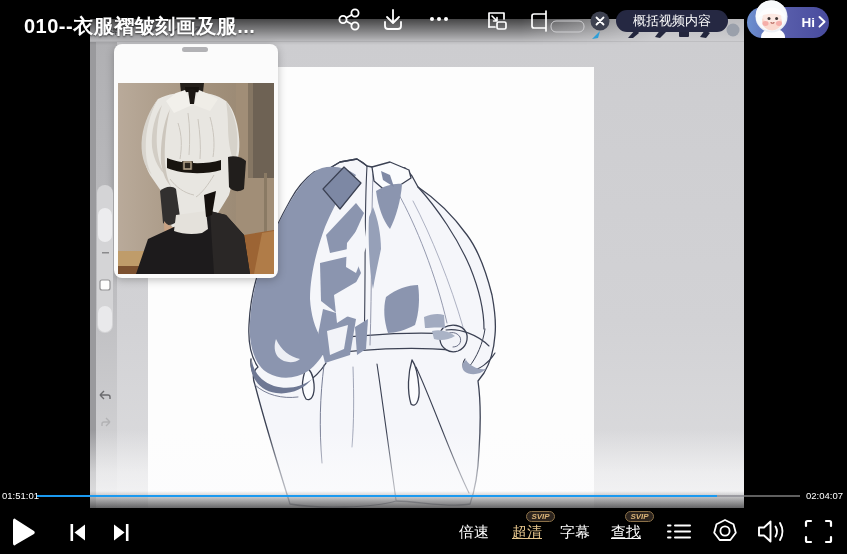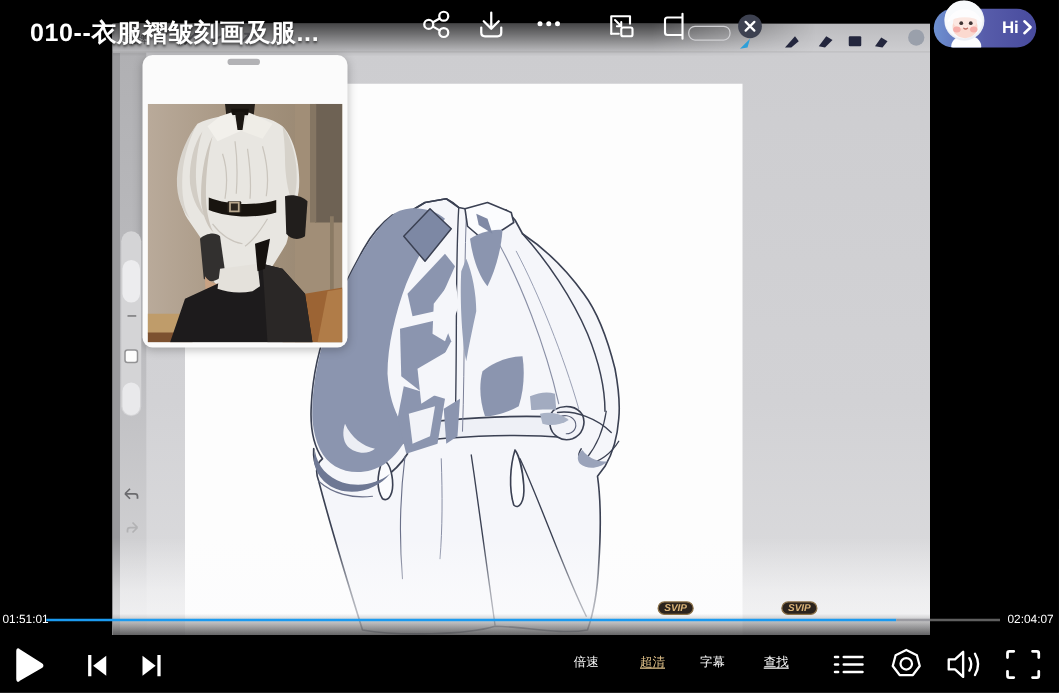--- a/index.html
+++ b/index.html
@@ -20,22 +20,22 @@
   .whitefog{position:absolute;left:0;bottom:0;width:654px;height:78px;background:linear-gradient(rgba(252,252,253,0),rgba(252,252,253,.55) 55%,rgba(252,252,253,.75));pointer-events:none;}
   .botfade{position:absolute;left:0;bottom:0;width:654px;height:17px;background:linear-gradient(rgba(10,10,12,0),rgba(10,10,12,.62));pointer-events:none;}
   .title{position:absolute;left:24px;top:13px;color:#fff;font-size:20px;font-weight:bold;letter-spacing:0.5px;text-shadow:0 1px 2px rgba(0,0,0,.6);}
   .pill{position:absolute;left:616px;top:10px;width:112px;height:22px;background:#252842;border-radius:11px;color:#fff;font-size:13px;line-height:22px;text-align:center;}
   .avatar{position:absolute;left:747px;top:7px;width:82px;height:31px;border-radius:16px;background:linear-gradient(90deg,#6d90d0,#575caa 50%,#484b9d);}
   
   .ptime{position:absolute;color:#fff;font-size:9.5px;top:490px;}
   .pbar{position:absolute;top:494.5px;height:2.5px;}
   
   .controls{position:absolute;left:0;top:508px;width:847px;height:46px;background:#000;}
-  .ctext{position:absolute;top:523px;color:#fff;font-size:10px;}
-  .svip{position:absolute;top:481px;width:29px;height:11px;border-radius:6px;background:#2b231d;border:1px solid #8a7048;color:#d8b277;font-size:8px;font-weight:bold;font-style:italic;text-align:center;line-height:10px;box-sizing:border-box;}
+  .ctext{position:absolute;top:523px;color:#fff;font-size:15px;}
+  .svip{position:absolute;top:511px;width:29px;height:11px;border-radius:6px;background:#2b231d;border:1px solid #8a7048;color:#d8b277;font-size:8px;font-weight:bold;font-style:italic;text-align:center;line-height:10px;box-sizing:border-box;}
 </style>
 </head>
 <body>
 <div class="stage">
   <div class="video">
     <div class="canvasarea">
       <div class="artboard"><svg id="drawing" width="446" height="441" viewBox="0 0 446 441">
         <g stroke="#3b4153" stroke-width="1.3" fill="none" stroke-linecap="round" stroke-linejoin="round">
 
           <path d="M110,300 C103,290 100,276 101,258 C102,234 108,208 117,186 C124,168 134,148 143,132 C149,121 158,111 166,105 L182,101 L192,95 L209,92 C213,94 217,97 219,99 L224,100 L257,101 L264,109 L270,120 C288,132 306,150 319,168 C331,184 339,208 344,228 C347,244 348,258 347,268 C346,282 342,296 336,306 L330,314 C332,328 333,354 331,384 C330,407 327,423 322,437 C300,441 270,434 248,434 C225,441 170,442 142,437 C132,405 118,360 107,318 C104,310 105,304 110,300 Z" fill="#f5f6fa"></path>
@@ -224,20 +224,21 @@
     <path d="M18,18 A14,13 0 0 1 45.5,18 A 18,12 0 0 0 18,18 Z" fill="#fdfdfe"></path>
     <circle cx="29" cy="18.5" r="1.5" fill="#3e3434"></circle>
     <circle cx="36.6" cy="18.5" r="1.5" fill="#3e3434"></circle>
     <ellipse cx="25.5" cy="23.5" rx="3" ry="2.4" fill="#f4a9a4" opacity="0.9"></ellipse>
     <ellipse cx="39" cy="23.5" rx="3" ry="2.4" fill="#f4a9a4" opacity="0.9"></ellipse>
     <path d="M31,22.5 Q32.5,24 34,22.5" stroke="#b96a60" stroke-width="1.1" fill="none" stroke-linecap="round"></path>
     <text x="61.5" y="26.5" font-size="13.5" font-weight="bold" fill="#ffffff" font-family="Liberation Sans">Hi</text>
     <path d="M79.5,17 L84.5,21.8 L79.5,26.6" stroke="#fff" stroke-width="2" fill="none" stroke-linecap="round" stroke-linejoin="round"></path>
   </svg>
   <div class="title">010--衣服褶皱刻画及服...</div>
+  <div class="pill">概括视频内容</div>
   <div class="avatar"></div>
   <div class="ptime" style="left:2px;">01:51:01</div>
   <div class="ptime" style="left:806px;">02:04:07</div>
   <div class="pbar" style="left:37px;width:680px;background:#1b9af0;"></div>
   <div class="pbar" style="left:717px;width:27px;background:#9a9aa0;"></div>
   <div class="pbar" style="left:744px;width:56px;background:#5f5f5f;"></div>
   <div class="controls"></div>
   <svg width="847" height="554" viewBox="0 0 847 554" style="position:absolute;left:0;top:0;pointer-events:none;">
 
     <g fill="#ffffff">

